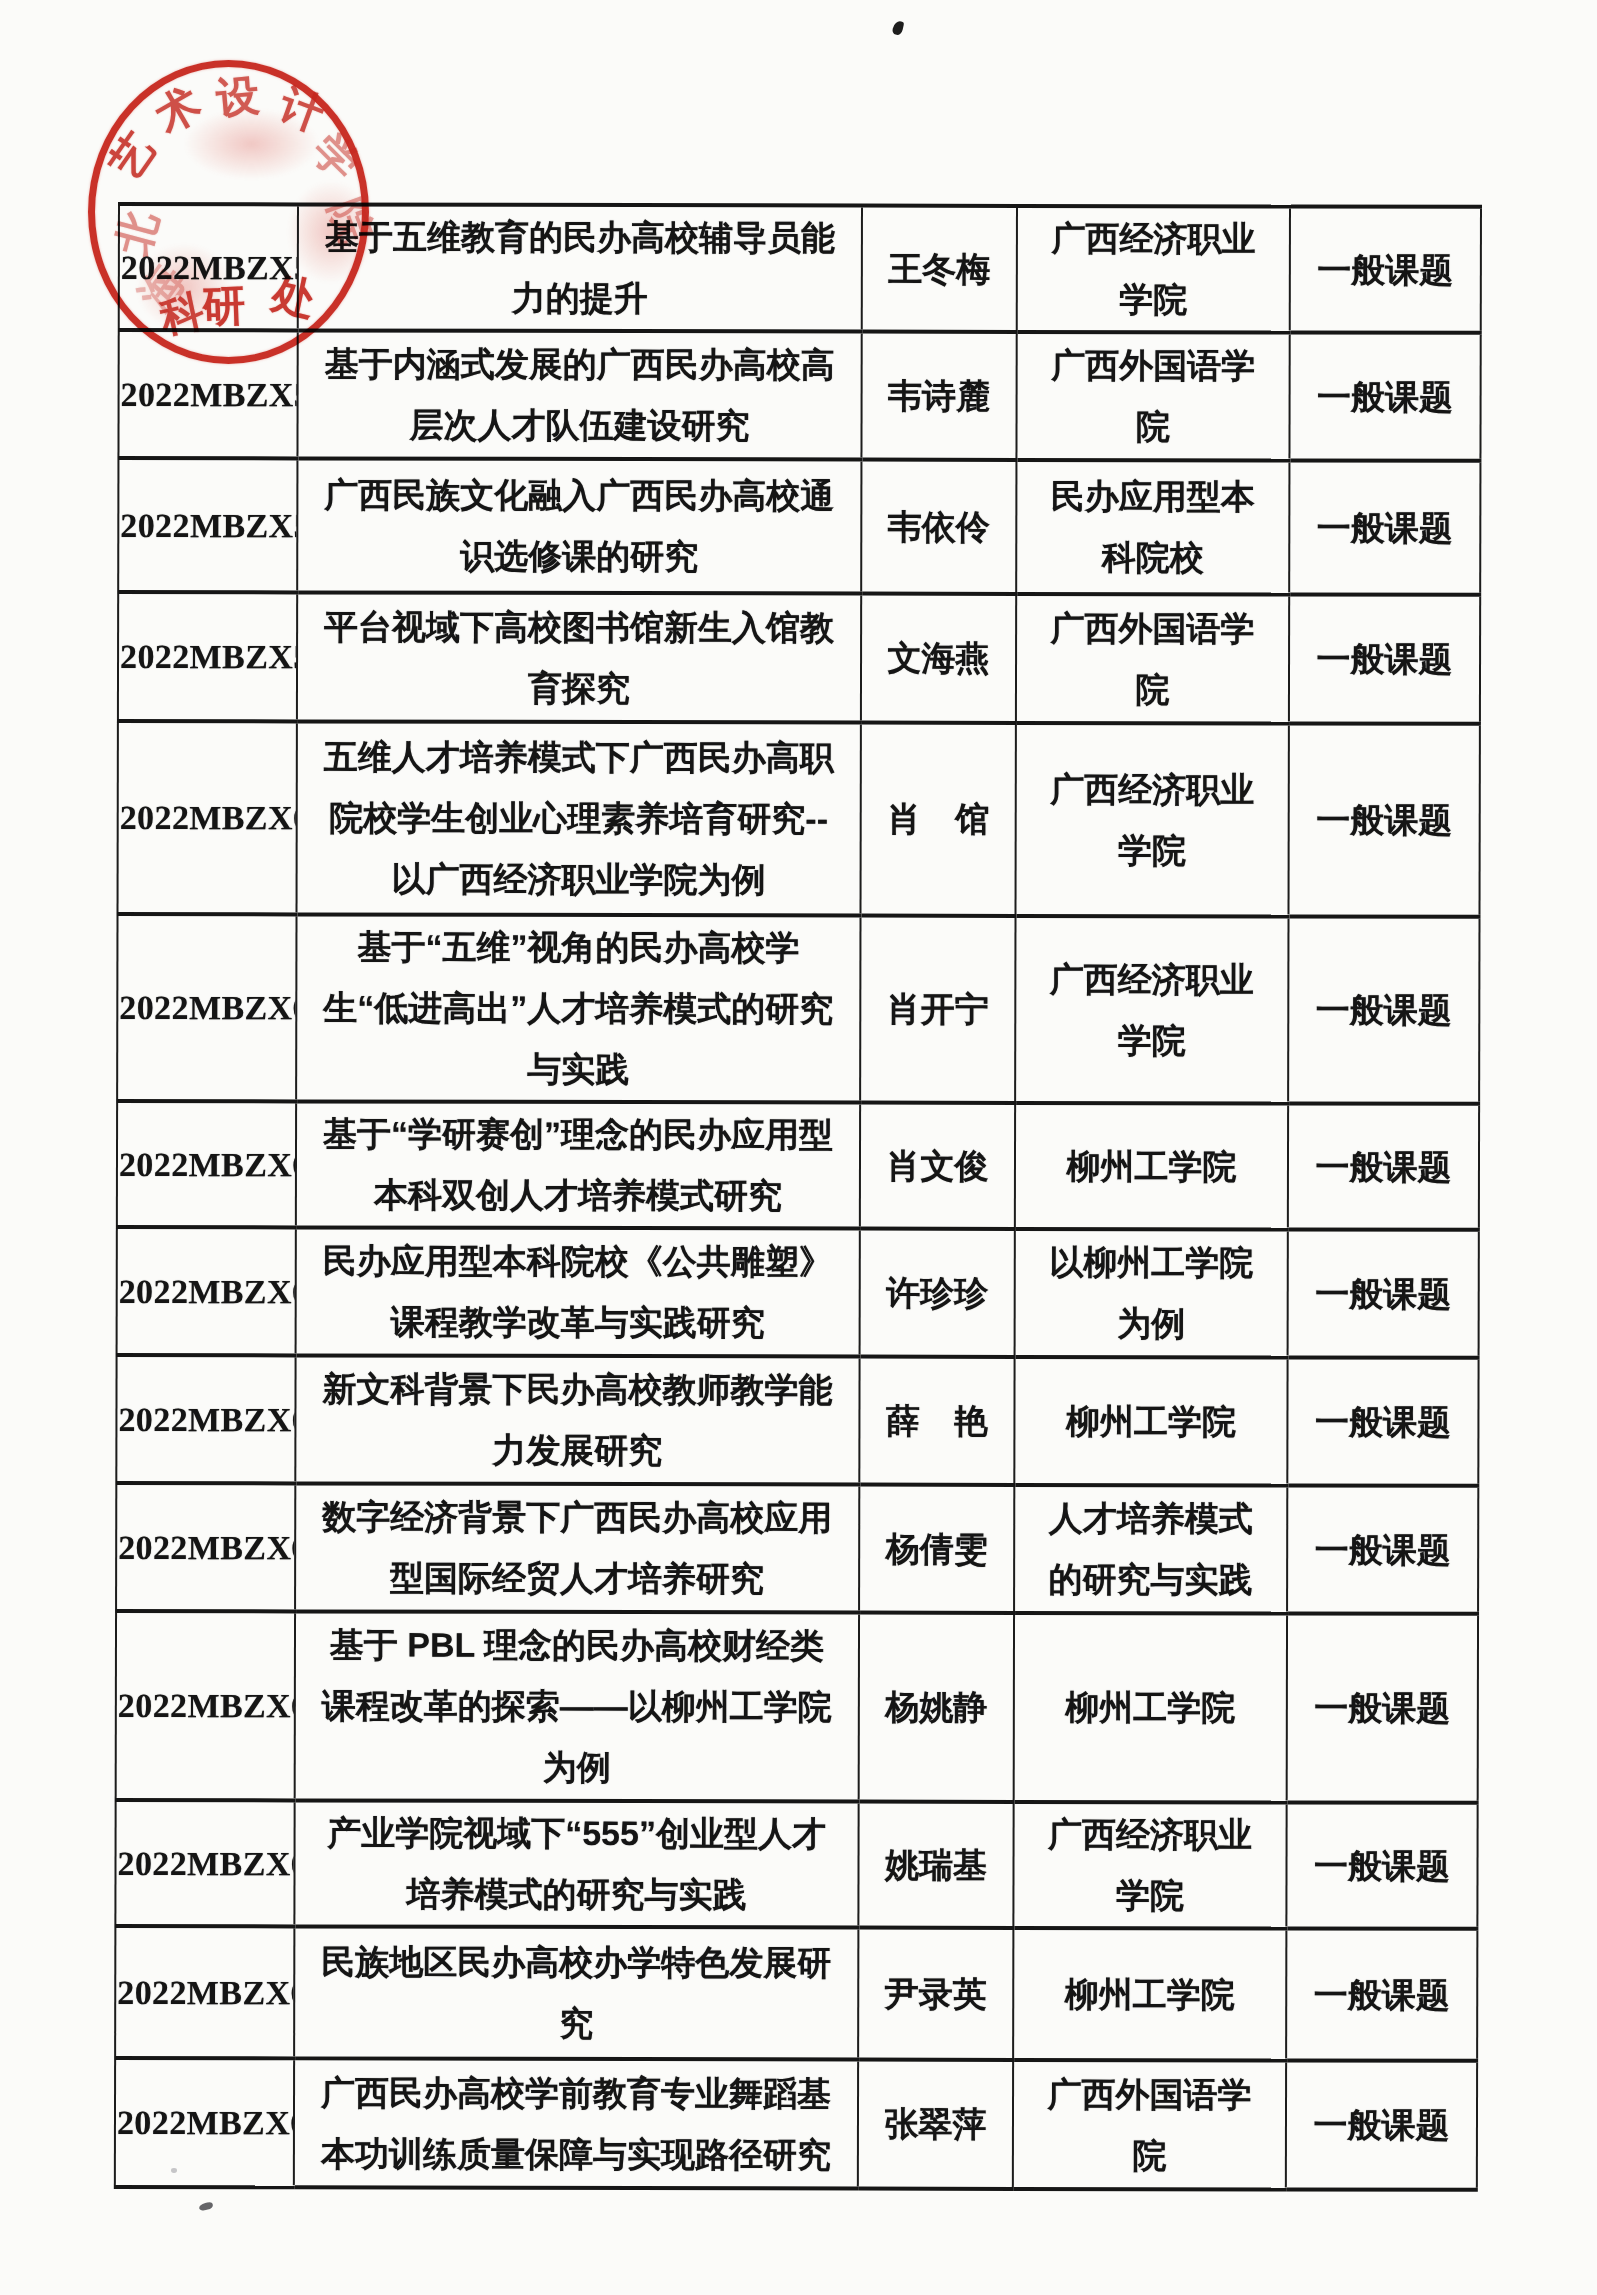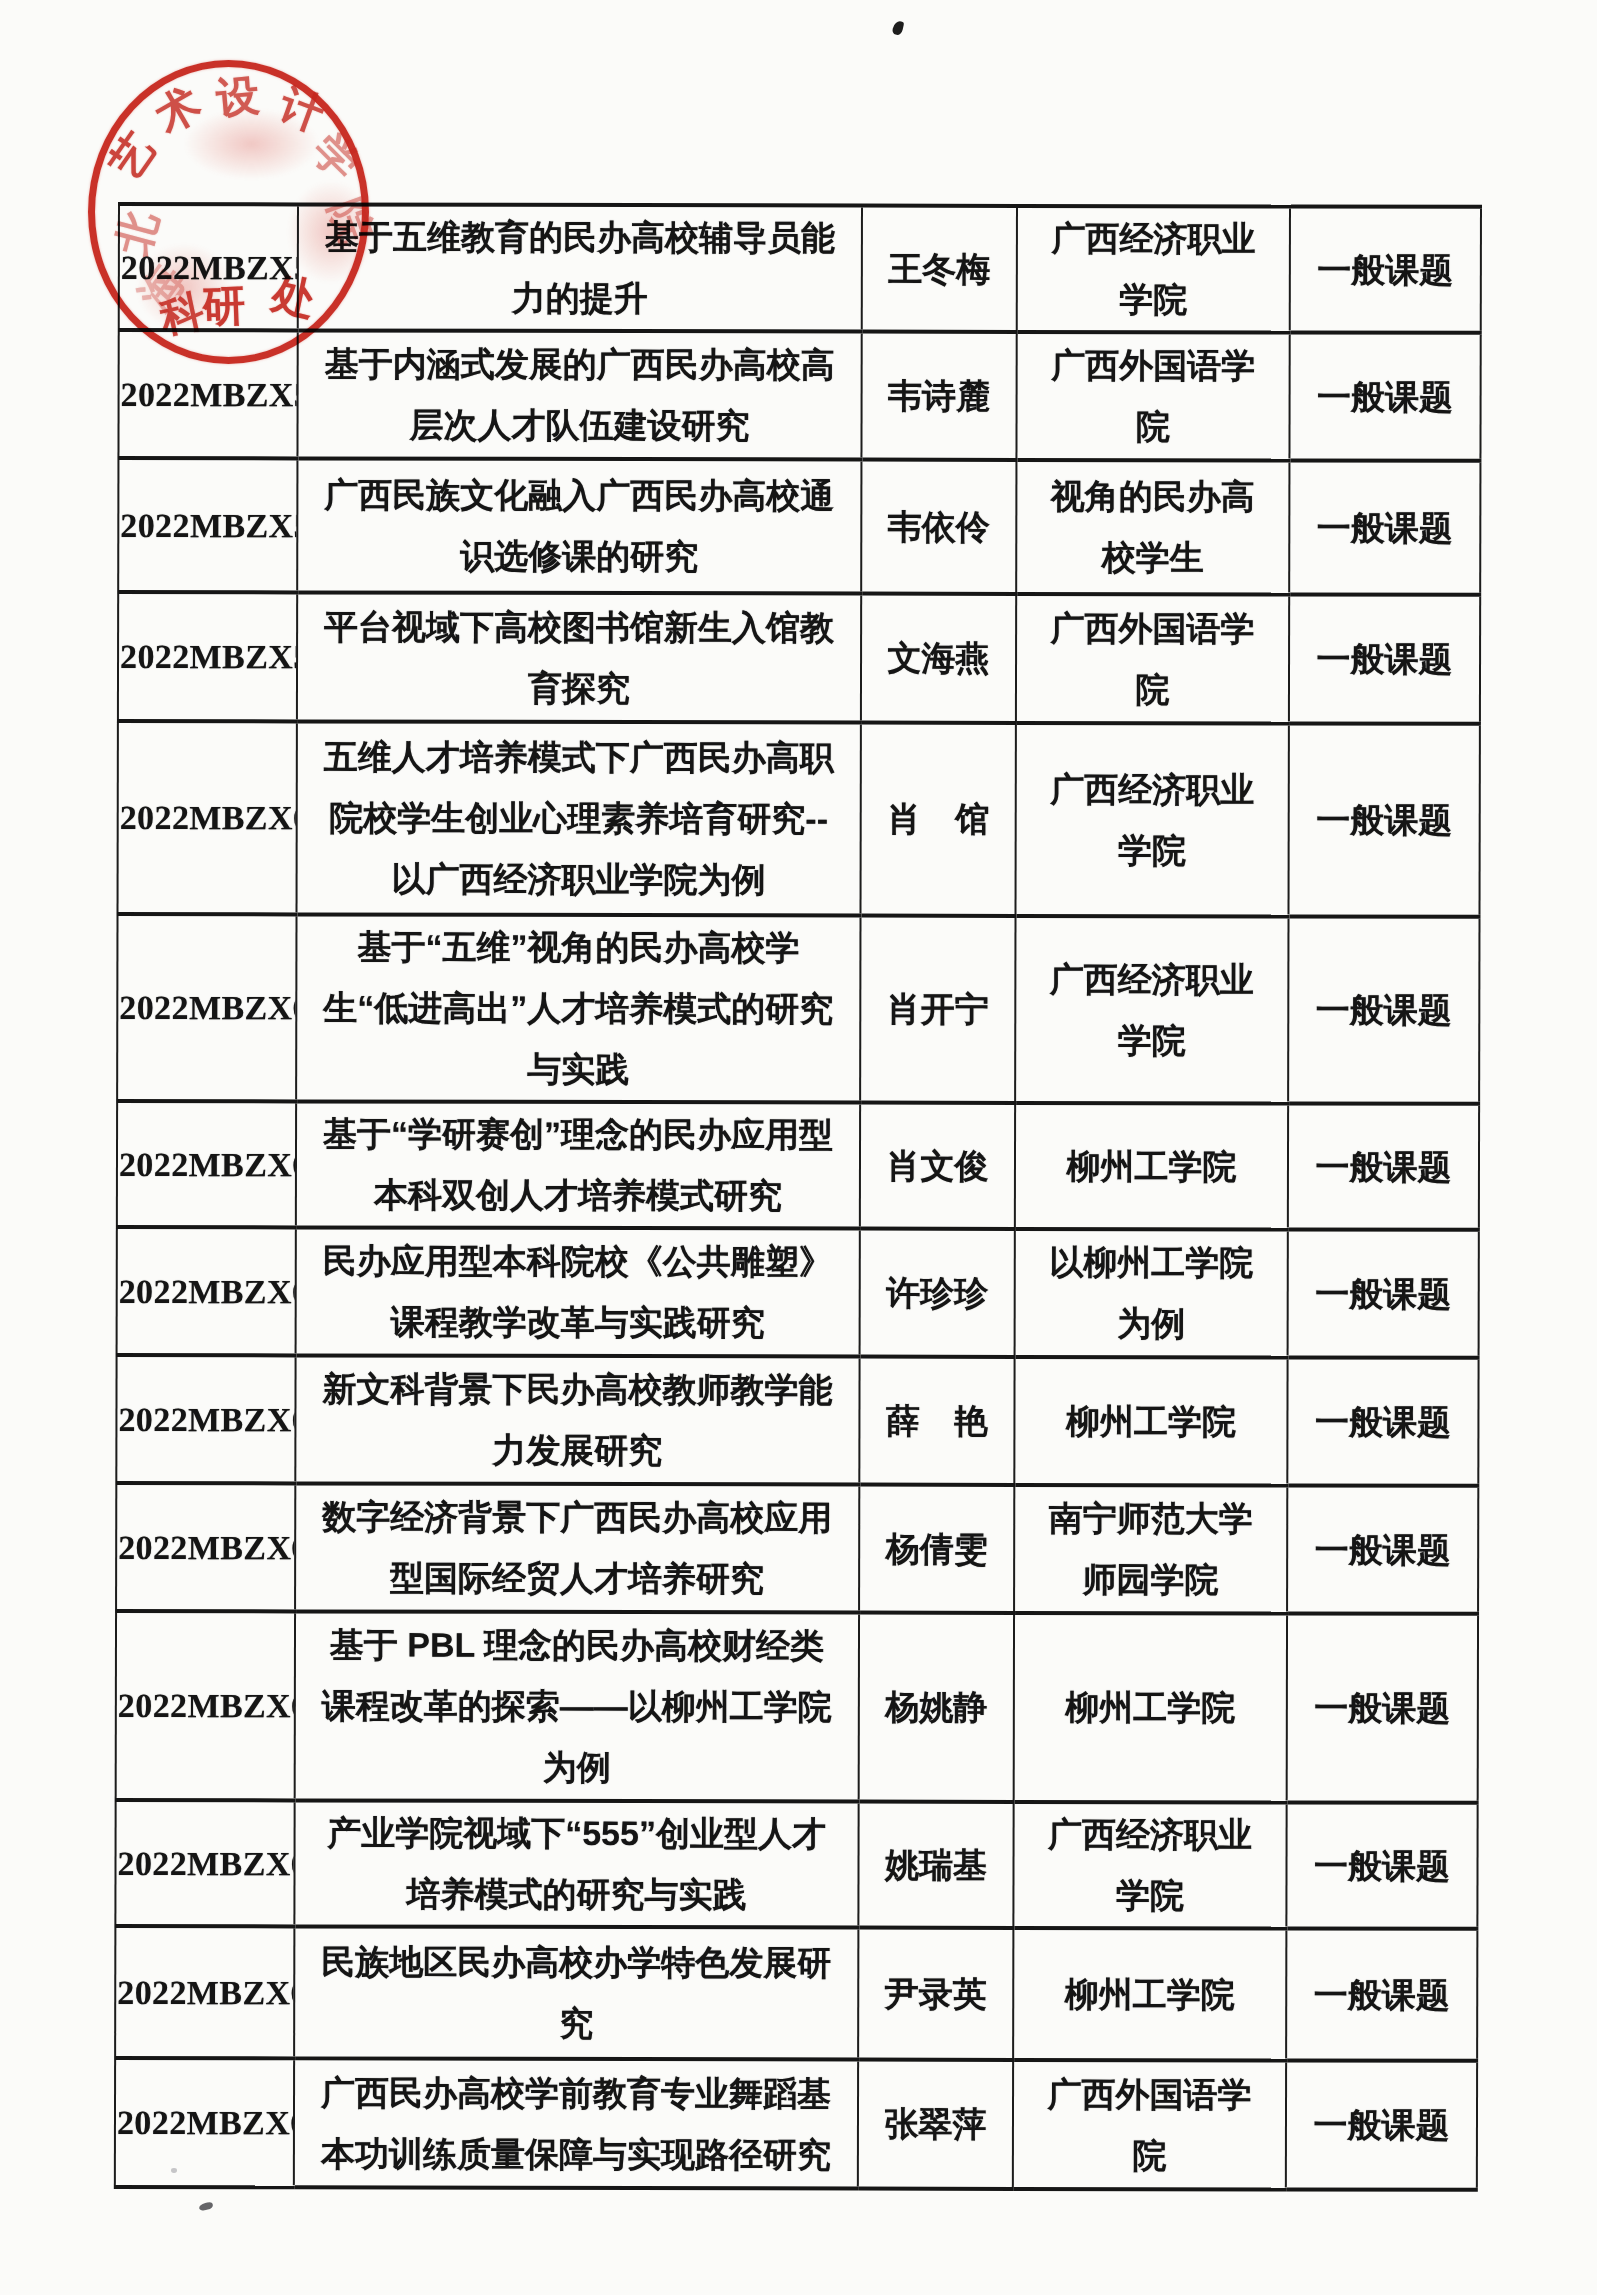--- a/index.html
+++ b/index.html
@@ -144,21 +144,21 @@
     <td class="c-code">2022MBZX57</td>
     <td class="c-title">基于内涵式发展的广西民办高校高层次人才队伍建设研究</td>
     <td class="c-name">韦诗麓</td>
     <td class="c-inst">广西外国语学院</td>
     <td class="c-type">一般课题</td>
   </tr>
           <tr>
     <td class="c-code">2022MBZX58</td>
     <td class="c-title">广西民族文化融入广西民办高校通识选修课的研究</td>
     <td class="c-name">韦依伶</td>
-    <td class="c-inst">视角的民办高校学生</td>
+    <td class="c-inst">民办应用型本科院校</td>
     <td class="c-type">一般课题</td>
   </tr>
           <tr>
     <td class="c-code">2022MBZX59</td>
     <td class="c-title">平台视域下高校图书馆新生入馆教育探究</td>
     <td class="c-name">文海燕</td>
     <td class="c-inst">广西外国语学院</td>
     <td class="c-type">一般课题</td>
   </tr>
           <tr>
@@ -193,21 +193,21 @@
     <td class="c-code">2022MBZX64</td>
     <td class="c-title">新文科背景下民办高校教师教学能力发展研究</td>
     <td class="c-name">薛　艳</td>
     <td class="c-inst">柳州工学院</td>
     <td class="c-type">一般课题</td>
   </tr>
           <tr>
     <td class="c-code">2022MBZX65</td>
     <td class="c-title">数字经济背景下广西民办高校应用型国际经贸人才培养研究</td>
     <td class="c-name">杨倩雯</td>
-    <td class="c-inst">南宁师范大学师园学院</td>
+    <td class="c-inst">人才培养模式的研究与实践</td>
     <td class="c-type">一般课题</td>
   </tr>
           <tr>
     <td class="c-code">2022MBZX66</td>
     <td class="c-title">基于 PBL 理念的民办高校财经类课程改革的探索——以柳州工学院为例</td>
     <td class="c-name">杨姚静</td>
     <td class="c-inst">柳州工学院</td>
     <td class="c-type">一般课题</td>
   </tr>
           <tr>

